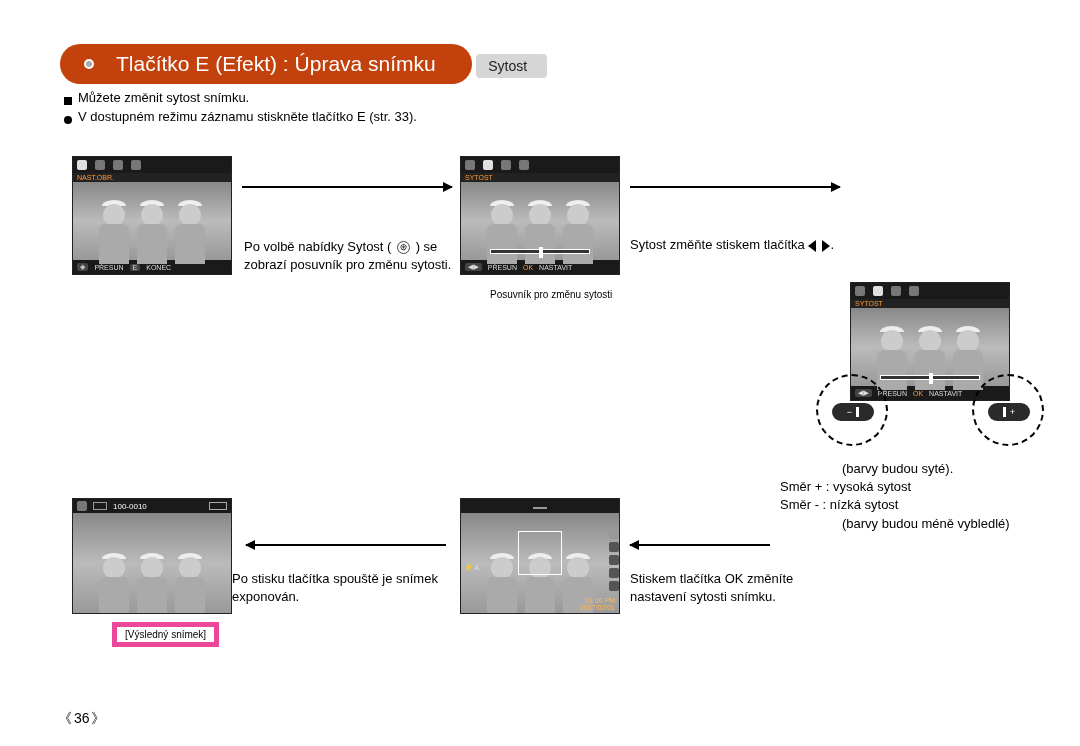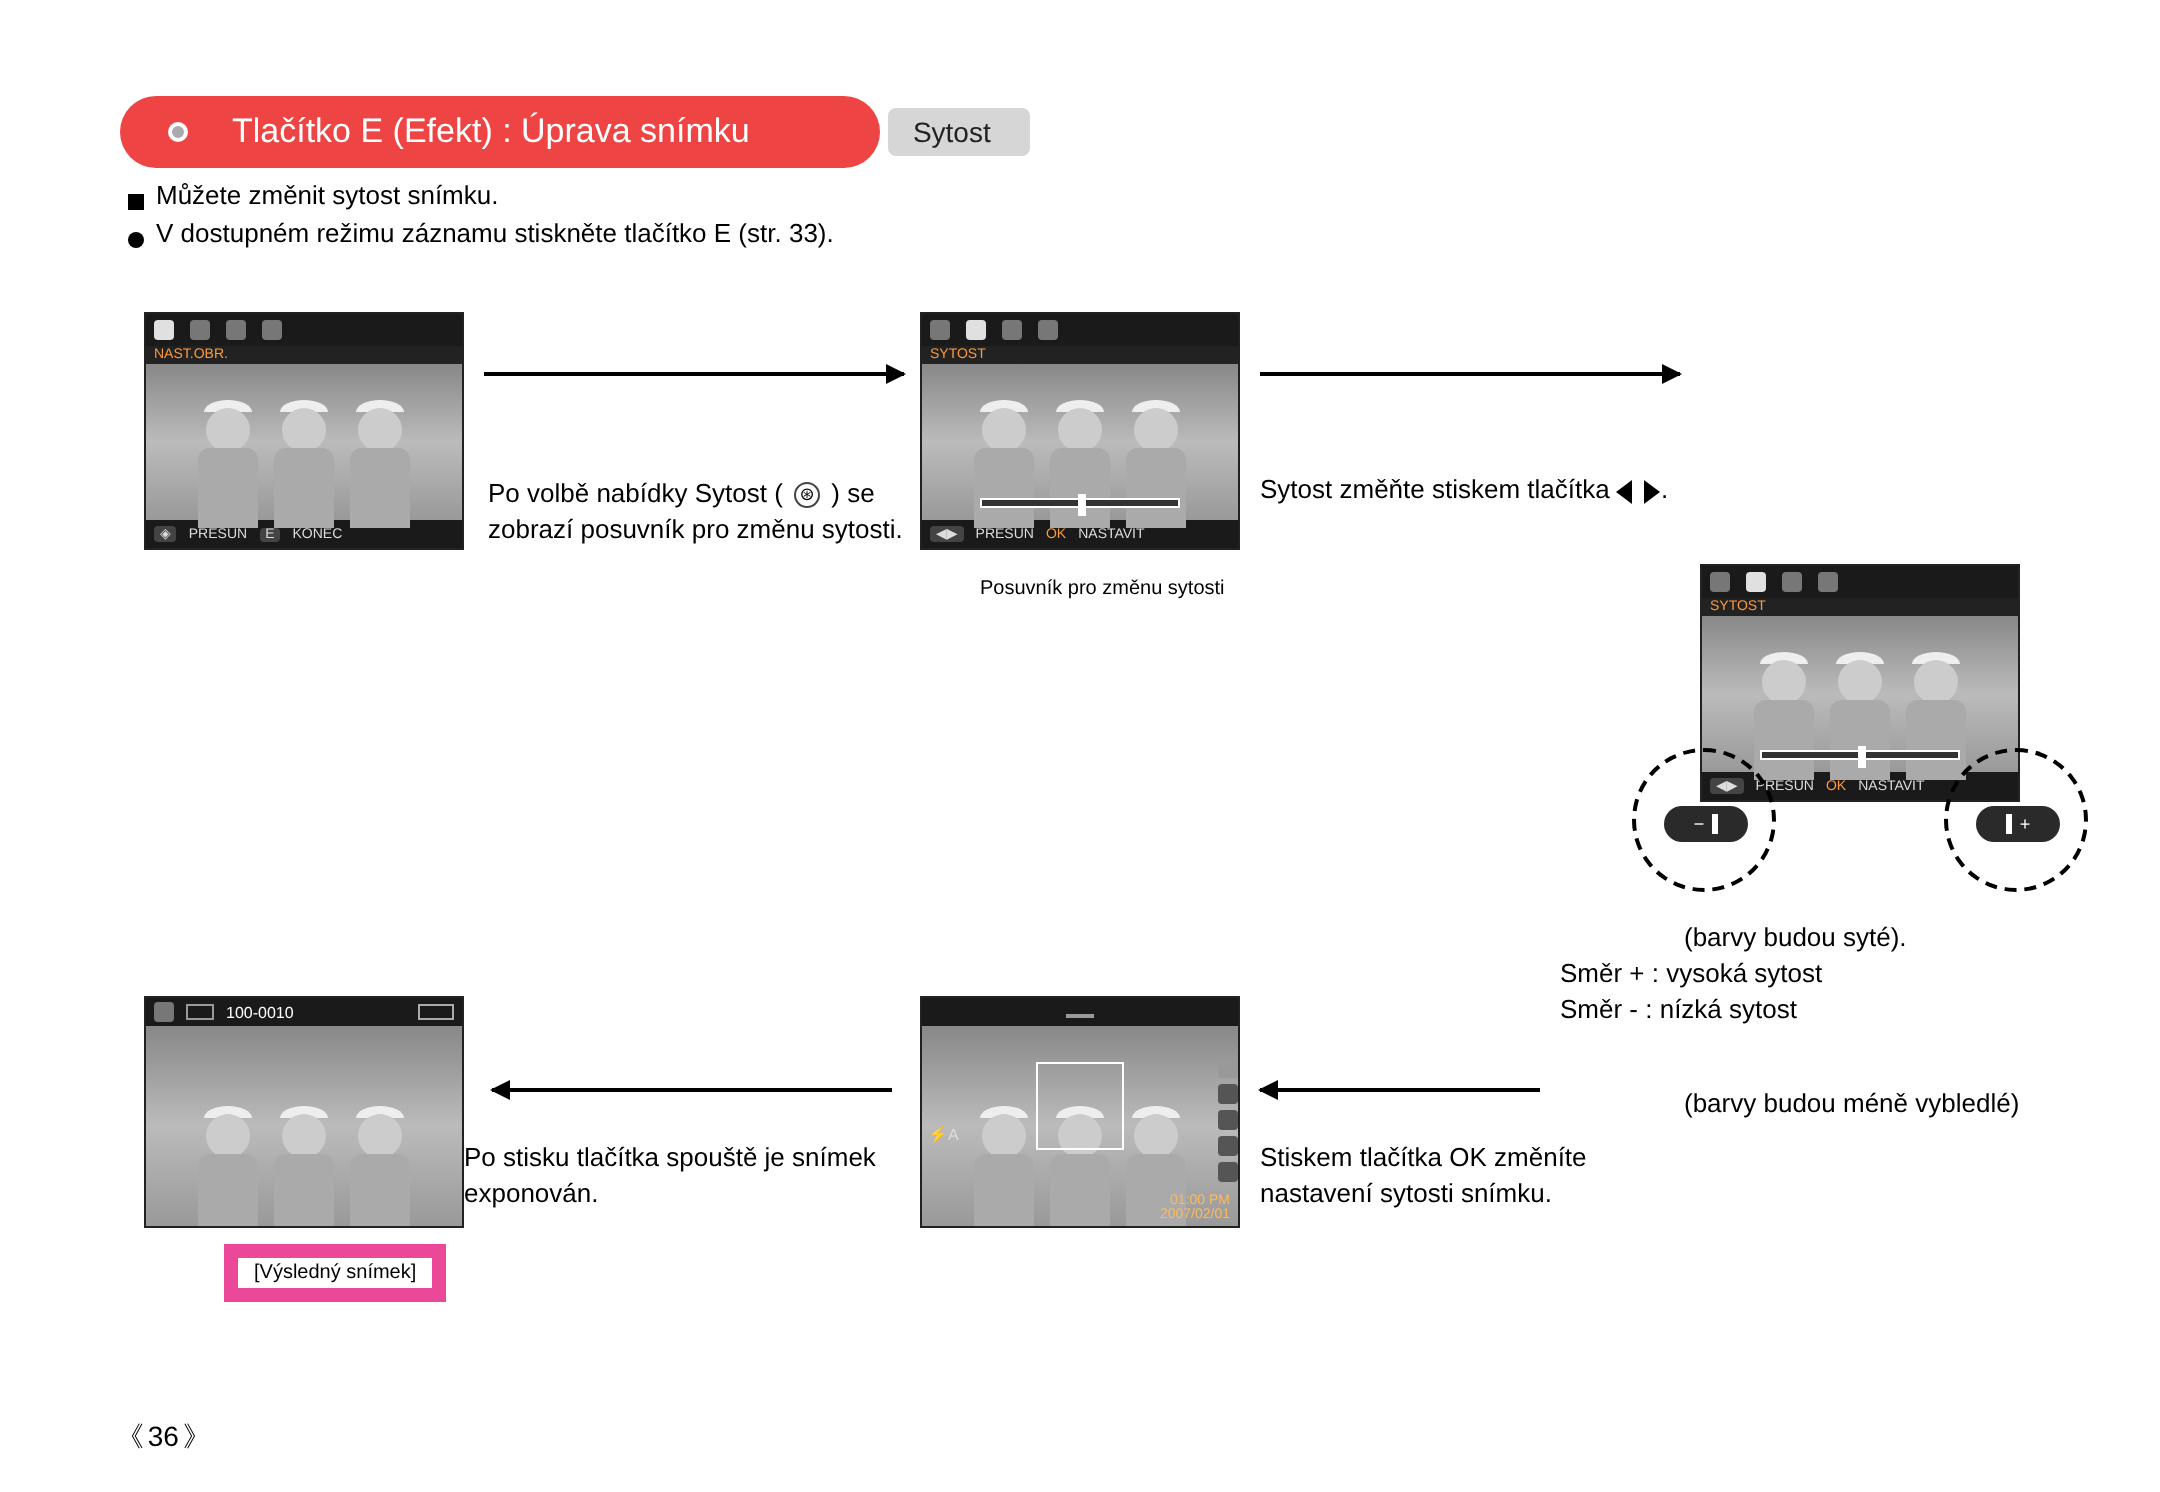--- a/index.html
+++ b/index.html
@@ -6,25 +6,25 @@
   body {
     width: 1080px;
     height: 746px;
     background: #fff;
     font-family: Arial, sans-serif;
     color: #000;
     position: relative;
     padding: 38px 60px 30px 60px;
   }
   .title-pill {
-    background: #ef4444;
+    background: #c2410c;
     color: #fff;
     border-radius: 24px;
     padding: 8px 36px 8px 56px;
-    font-size: 17px;
+    font-size: 21px;
     font-weight: 500;
     display: inline-block;
     position: relative;
     min-width: 380px;
   }
   .title-pill .dot {
     position: absolute;
     left: 24px;
     top: 50%;
     width: 10px;
@@ -144,21 +144,21 @@
     position:absolute;
   }
   .sat-bubble .bar { width:3px; height:10px; background:#fff; }
   .btm-right-block {
     position:absolute;
     font-size:13px;
     line-height:1.4;
   }
   .result-label-box {
     position:absolute;
-    border:7px solid #ec4899;
+    border:5px solid #ec4899;
     font-size:10px;
     padding:2px 8px;
   }
   .page-num {
     position:absolute;
     bottom:18px;
     left:58px;
     font-size:14px;
     font-weight:500;
   }
@@ -340,21 +340,21 @@
     <div class="sat-bubble" style="left:14px; top:27px;">
        <span class="bar"></span>
         <span>+</span>
     </div>
   </div>
 
   <div class="btm-right-block" style="left:720px; top:332px;">
     <div style="padding-left:62px;">(barvy budou syté).</div>
     <div>Směr + : vysoká sytost</div>
     <div>Směr -  : nízká sytost</div>
-    <div style="padding-left:62px;margin-top:28px;">(barvy budou méně vybledlé)</div>
+    <div style="padding-left:62px;">(barvy budou méně vybledlé)</div>
   </div>
 
   <div class="arrow left" style="left:570px; top:416px; width:140px;"></div>
 
   <div class="caption" style="left:570px; top:442px; width:170px;">Stiskem tlačítka OK změníte nastavení sytosti snímku.</div>
 
   <div class="camera-screen final-screen" style="left:400px; top:370px; width:160px;">
     <div class="cs-header" style="justify-content:flex-start; gap:6px;flex-direction:column;">
       <span class="hicon"></span>
       <span style="width:14px;height:8px;border:1px solid #999;"></span>

